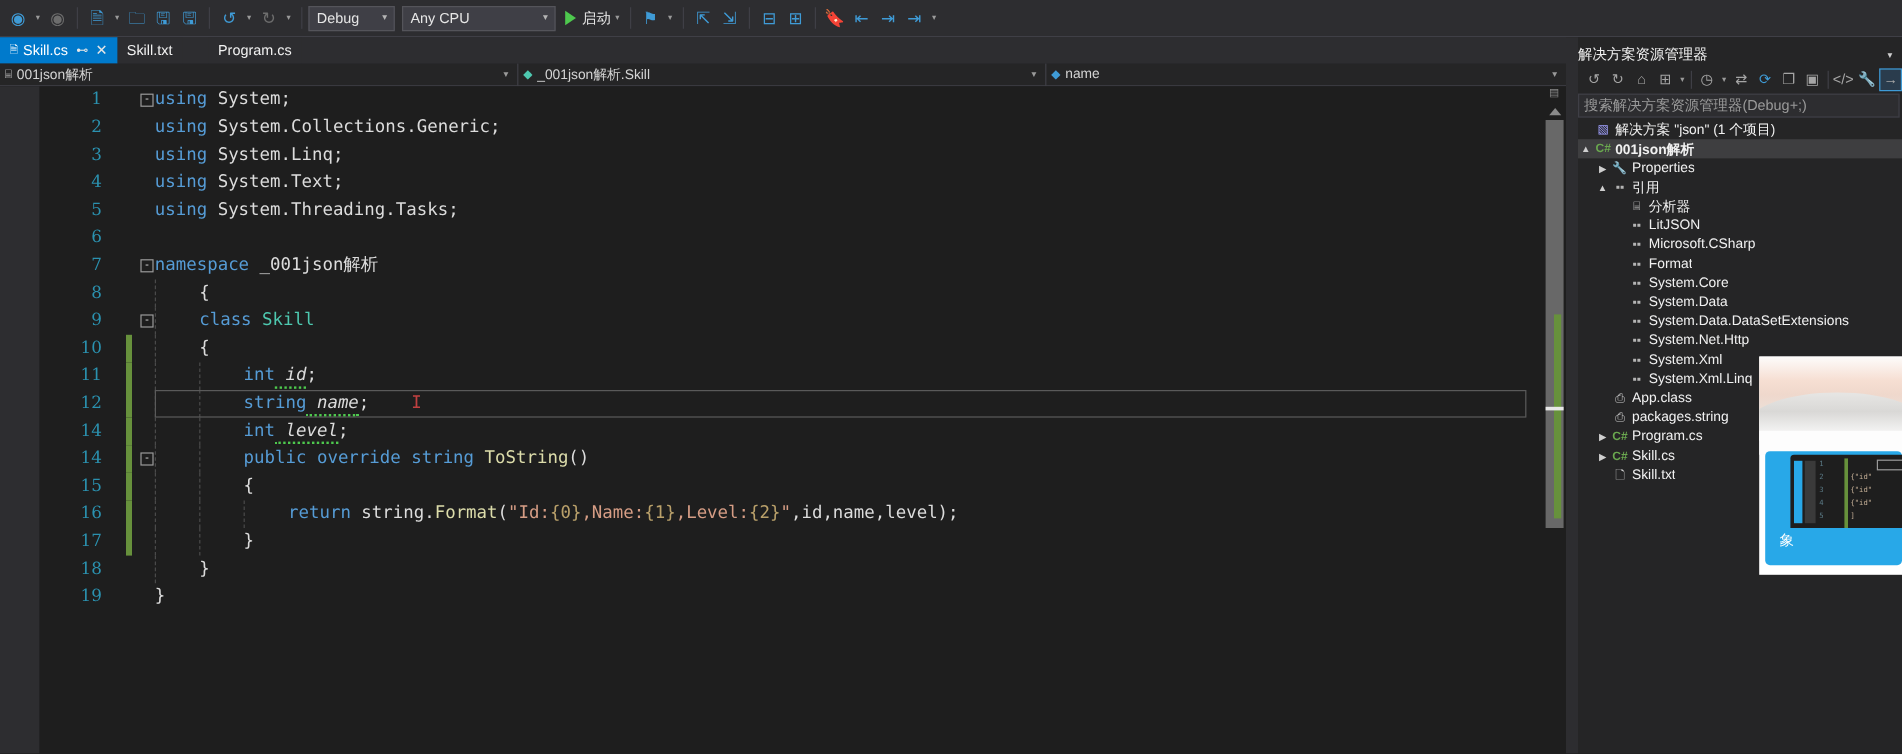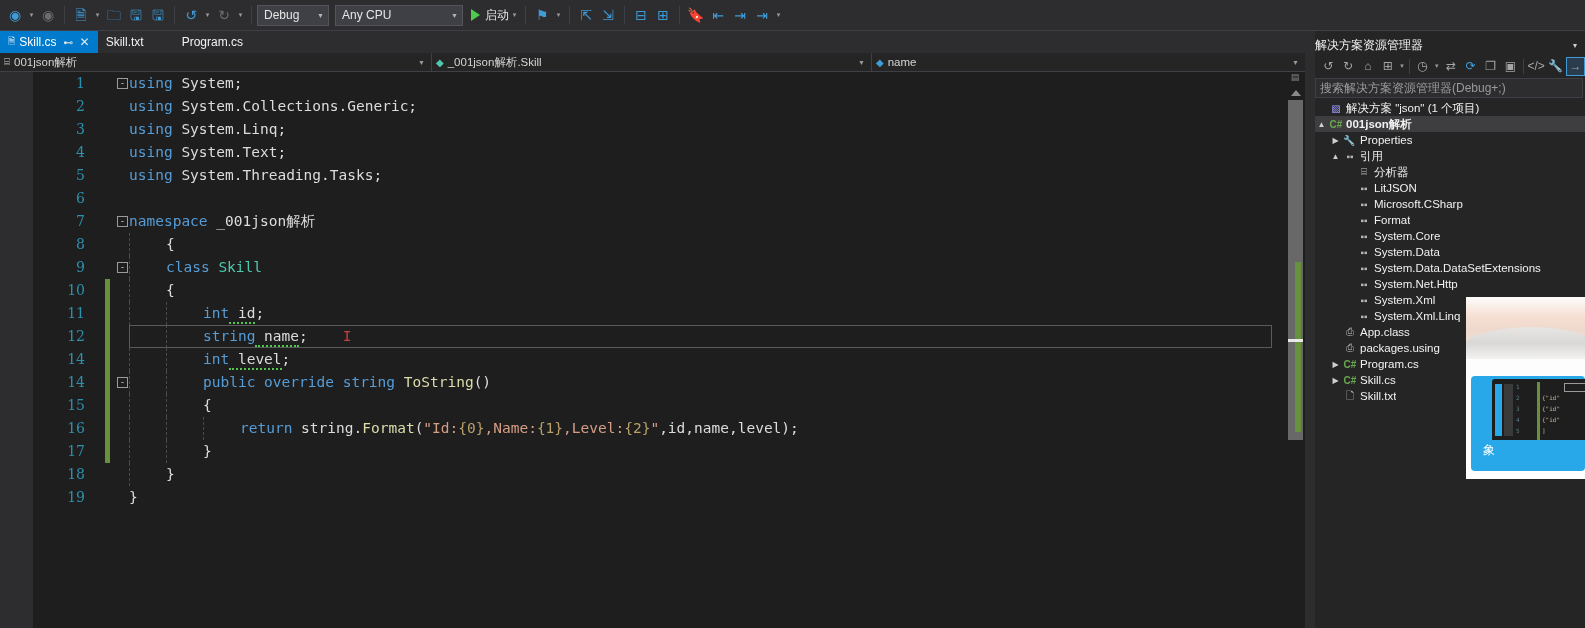--- a/index.html
+++ b/index.html
@@ -107,21 +107,21 @@
   .cur-line {
     position: absolute; left: 96px; right: 8px; top: 0; height: 23px;
     border: 1px solid #5a5a5a; box-sizing: border-box;
   }
   .kw { color: #569cd6; }
   .typ { color: #4ec9b0; }
   .mth { color: #dcdcaa; }
   .str { color: #d69d85; }
   .pl  { color: #b9a06a; }
   .pn  { color: #dcdcdc; }
-  .sq { border-bottom: 2px dotted #4ec94e; padding-bottom: 1px; }
+  .sq { border-bottom: 2px dotted #4ec94e; padding-bottom: 1px; font-style: italic; }
   .caret-red { color: #c04040; }
 
   .ed-scroll {
     position: absolute; right: 0; top: 0; width: 25px; height: 556px; background: #1e1e1e;
   }
   .ed-scroll .sb-top { position:absolute; top:0; right:2px; width:16px; height:16px; color:#8a8a8a; font-size:9px; text-align:center; }
   .ed-scroll .sb-up { position:absolute; top:18px; right:4px; width:0;height:0;
      border-left:5px solid transparent;border-right:5px solid transparent;border-bottom:6px solid #8a8a8a;}
   .ed-scroll .sb-thumb { position:absolute; top:28px; right:2px; width:15px; height:340px; background:#686868; }
   .ed-scroll .sb-mark { position:absolute; top:190px; right:4px; width:6px; height:170px; background:#67913c; }
@@ -430,21 +430,21 @@
           <span class="tl">System.Xml.Linq</span>
         </div>
         <div class="tr" style="padding-left: 14px;">
           <span class="tw"></span>
           <span class="ti ic-cfg">⎙</span>
           <span class="tl">App.class</span>
         </div>
         <div class="tr" style="padding-left: 14px;">
           <span class="tw"></span>
           <span class="ti ic-cfg">⎙</span>
-          <span class="tl">packages.using</span>
+          <span class="tl">packages.string</span>
         </div>
         <div class="tr" style="padding-left: 14px;">
           <span class="tw">▶</span>
           <span class="ti ic-cs">C#</span>
           <span class="tl">Program.cs</span>
         </div>
         <div class="tr" style="padding-left: 14px;">
           <span class="tw">▶</span>
           <span class="ti ic-cs">C#</span>
           <span class="tl">Skill.cs</span>

